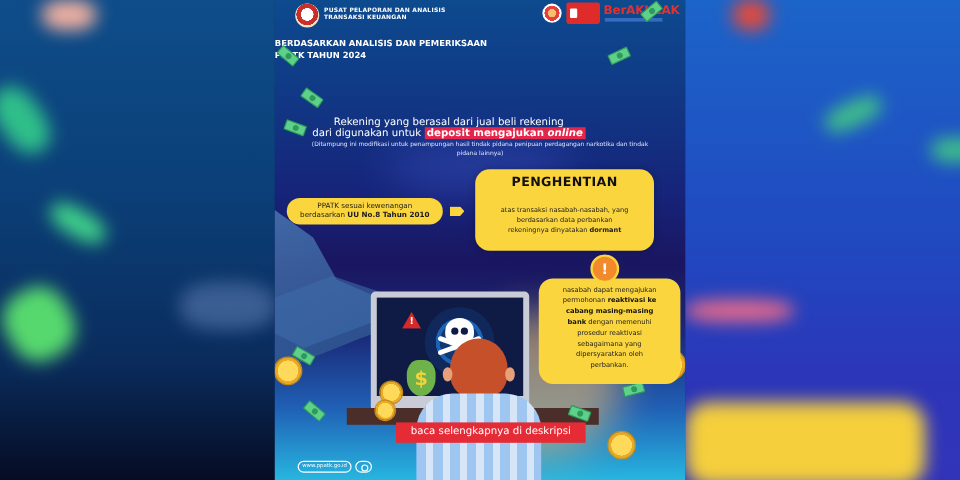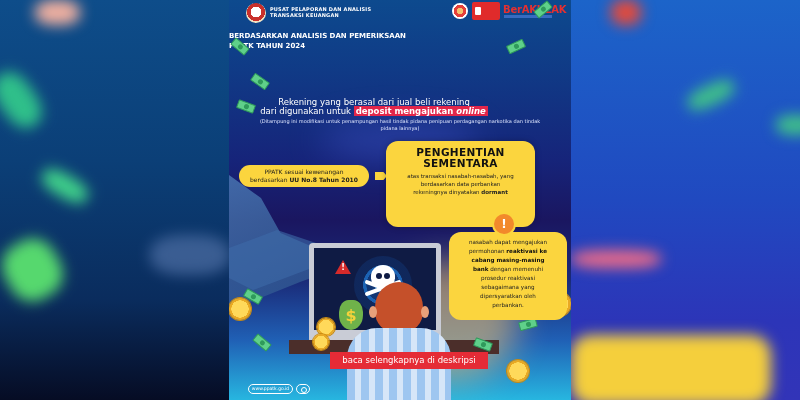--- a/index.html
+++ b/index.html
@@ -29,21 +29,21 @@
     text-shadow:0 0 10px rgba(255,255,255,.9),0 0 20px rgba(180,200,255,.7);}
   .desc{position:absolute;top:98px;left:0;width:290px;text-align:center;color:#fff;font-size:8.5px;line-height:9px;}
   .hl{background:#e3264a;color:#fff;font-weight:bold;padding:0 2px;}
   .hl i{}
   .note{position:absolute;top:118px;left:30px;width:282px;text-align:center;color:#dfe6ff;font-size:5px;line-height:7px;}
   .pill-law{position:absolute;left:10px;top:165px;width:130px;height:22px;border-radius:11px;background:#fbd53e;
     color:#1b1b1b;font-size:6px;line-height:7.5px;text-align:center;padding-top:3px;}
   .pill-law b{font-weight:bold;}
   .arrow{position:absolute;left:146px;top:172px;width:12px;height:8px;background:#fbd53e;
     clip-path:polygon(0 0,70% 0,100% 50%,70% 100%,0 100%);}
-  .card-stop{position:absolute;left:157px;top:141px;width:149px;height:86px;border-radius:12px;background:#fbd53e;
+  .card-stop{position:absolute;left:167px;top:141px;width:149px;height:68px;border-radius:12px;background:#fbd53e;
     box-shadow:0 0 6px rgba(0,0,0,.25);padding-left:16px;}
   .stop-title{position:absolute;top:6px;left:0;width:149px;text-align:center;color:#111;font-weight:bold;font-size:10.5px;line-height:11px;letter-spacing:.3px;}
   .stop-body{position:absolute;top:31px;left:6px;width:137px;text-align:center;color:#222;font-size:5.5px;line-height:8px;}
   .card-react{position:absolute;left:220px;top:232px;width:118px;height:88px;border-radius:12px;background:#fbd53e;}
   .react-body{position:absolute;top:6px;left:5px;width:108px;text-align:center;color:#222;font-size:5.6px;line-height:9px;}
   .react-body b{font-weight:bold;color:#111;}
   .warn-circle{position:absolute;left:265px;top:214px;width:20px;height:20px;border-radius:50%;background:#f2892b;
     box-shadow:0 0 0 2px #fbd53e;color:#fff;font-weight:bold;font-size:12px;text-align:center;line-height:20px;}
   
   .cloud{position:absolute;left:-20px;top:170px;width:130px;height:140px;background:linear-gradient(160deg,#4e7db8,#2a4f88);
@@ -134,21 +134,20 @@
 
   <div class="pill-law">
     <div>PPATK sesuai kewenangan</div>
     <div><span>berdasarkan </span><b>UU No.8 Tahun 2010</b></div>
   </div>
   <div class="arrow"></div>
 
   <div class="card-stop">
     <div class="stop-title">
       <div>PENGHENTIAN</div>
-      <div>SEMENTARA</div>
     </div>
     <div class="stop-body">
       <div>atas transaksi nasabah-nasabah, yang</div>
       <div>berdasarkan data perbankan</div>
       <div><span>rekeningnya dinyatakan </span><b>dormant</b></div>
     </div>
   </div>
 
   <div class="monitor">
     <div class="screen">

